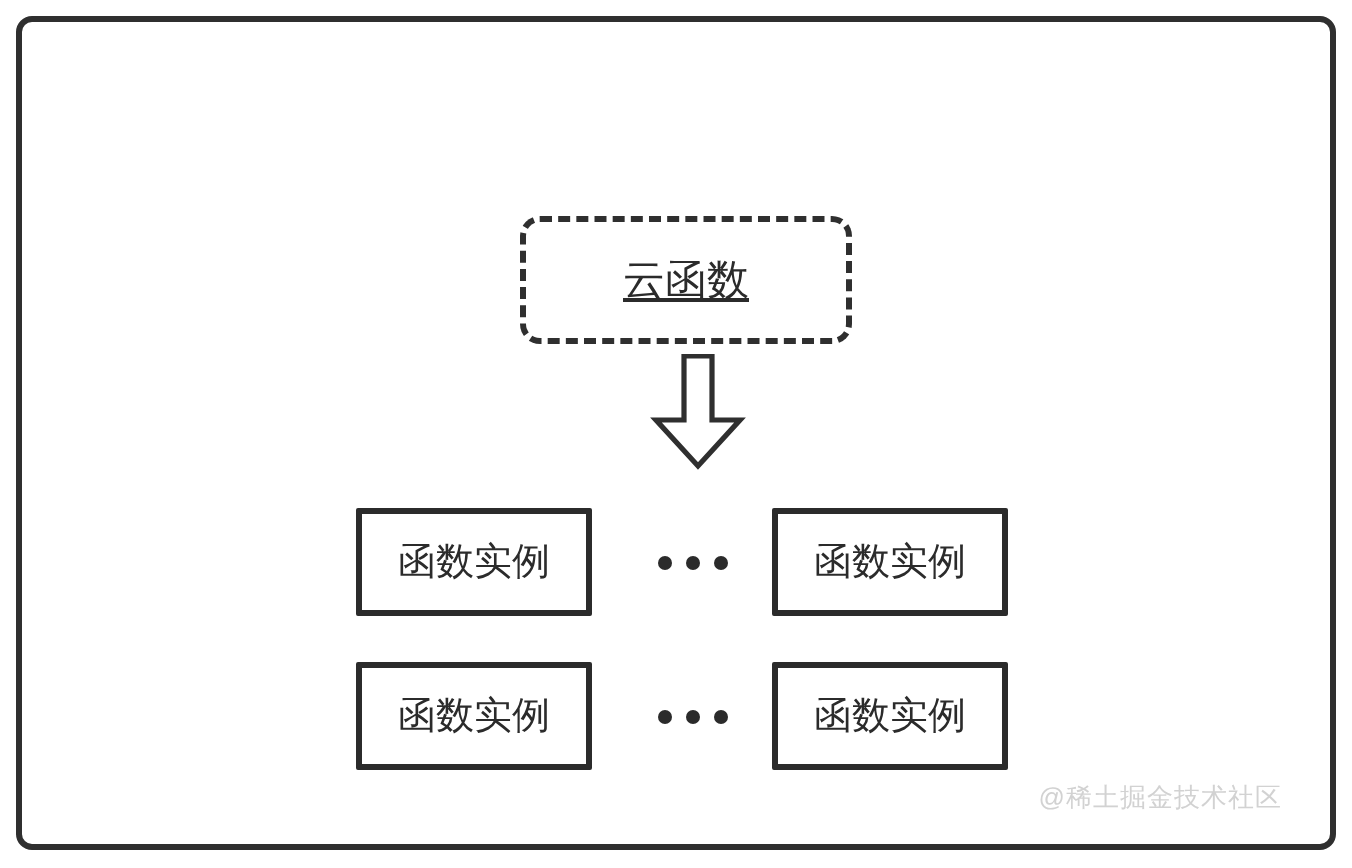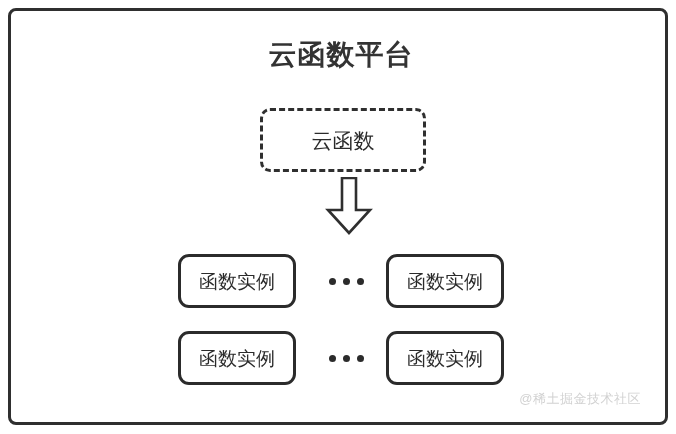--- a/index.html
+++ b/index.html
@@ -56,20 +56,21 @@
     background: #ffffff;
     display: flex;
     align-items: center;
     justify-content: center;
   }
   .cloud-function-box .box-label {
     font-size: 21px;
     color: #2b2b2b;
     line-height: 1;
     white-space: nowrap;
+    text-decoration: underline;
   }
 
   
   .flow-arrow {
     position: absolute;
     left: 314px;   
     top: 166px;    
     width: 48px;
     height: 58px;
   }
@@ -84,21 +85,21 @@
   .instance-row.row-1 { top: 243px; }  
   .instance-row.row-2 { top: 320px; }  
 
   .instance-box {
     position: absolute;
     top: 0;
     width: 118px;
     height: 54px;
     box-sizing: border-box;
     border: 3px solid #2b2b2b;
-    border-radius: 11px;
+    border-radius: 1px;
     background: #ffffff;
     display: flex;
     align-items: center;
     justify-content: center;
   }
   .instance-box.left  { left: 167px; }  
   .instance-box.right { left: 375px; }  
   .instance-box .box-label {
     font-size: 19px;
     color: #2b2b2b;
@@ -135,21 +136,20 @@
     letter-spacing: 0.5px;
     white-space: nowrap;
     margin-top: 28px;
   }
 </style>
 </head>
 <body>
 
 <div class="platform-frame">
 
-  <div class="platform-title">云函数平台</div>
 
   <div class="cloud-function-box">
     <span class="box-label">云函数</span>
   </div>
 
   <svg class="flow-arrow" viewBox="0 0 48 58">
     <polygon points="17,1 31,1 31,33 45,33 24,56 3,33 17,33" fill="#ffffff" stroke="#2f2f2f" stroke-width="2.6" stroke-linejoin="miter"></polygon>
   </svg>
 
   <div class="instance-row row-1">

